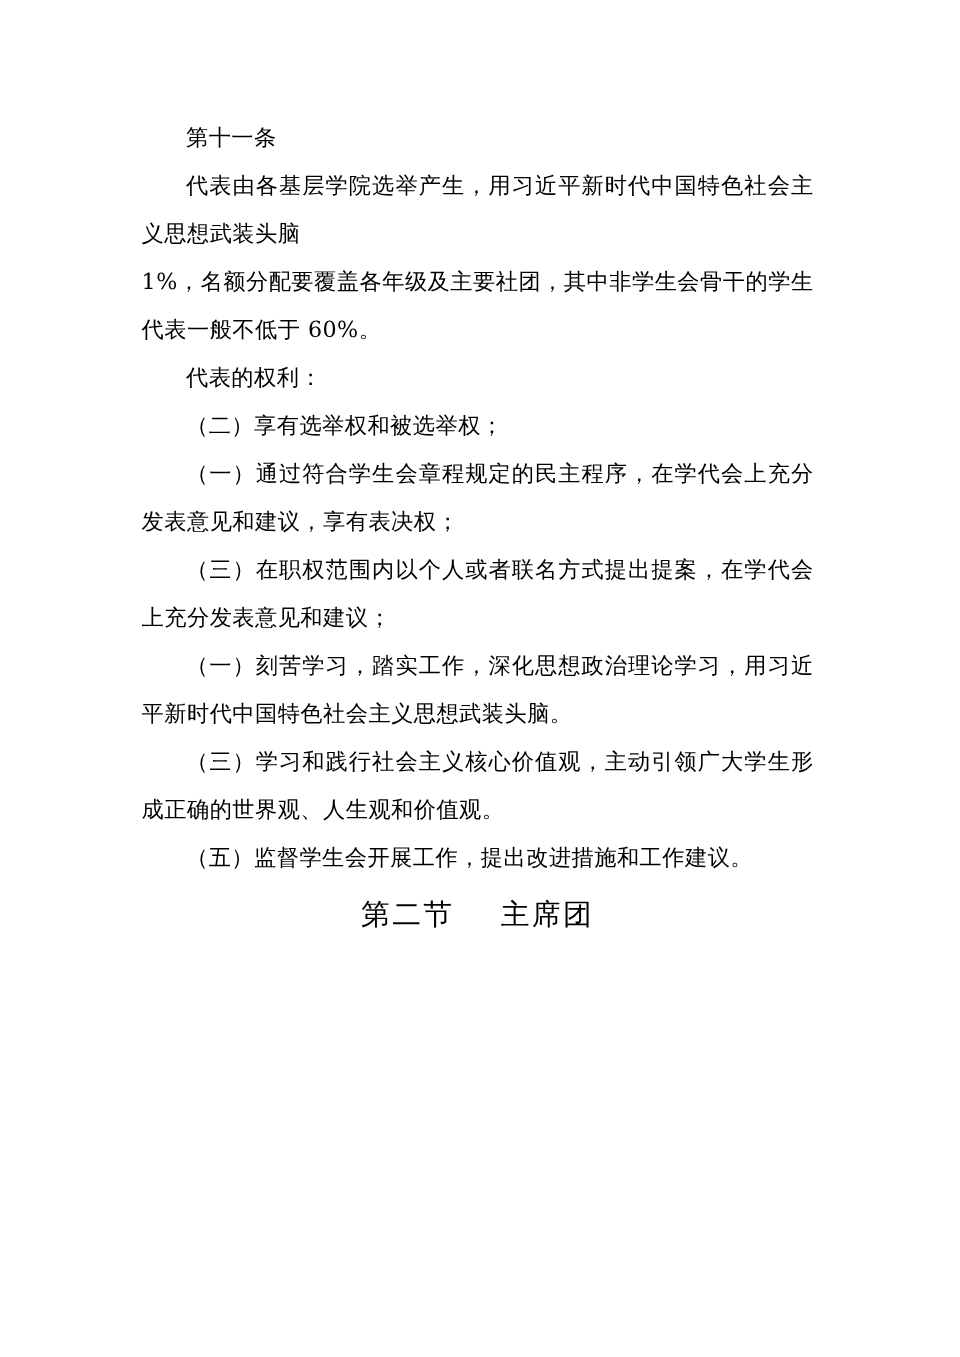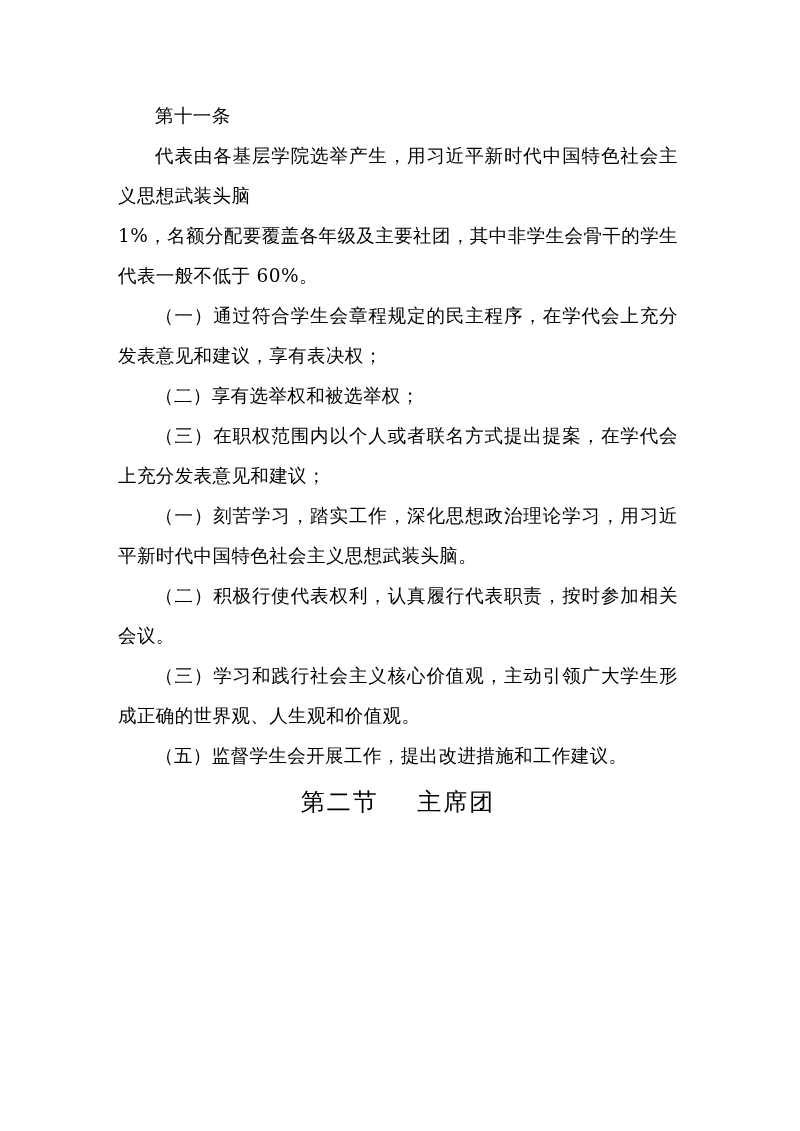--- a/index.html
+++ b/index.html
@@ -69,31 +69,31 @@
 
 <div class="page">
   <div class="content">
 
     <p class="heading-title">第十一条</p>
 
     <p class="para indent">代表由各基层学院选举产生，用习近平新时代中国特色社会主义思想武装头脑</p>
 
     <p class="para noindent">1%，名额分配要覆盖各年级及主要社团，其中非学生会骨干的学生代表一般不低于 60%。</p>
 
+    <p class="para indent">代表的权利：</p>
+
+    <p class="para indent">（二）享有选举权和被选举权；</p>
 
     <p class="para indent">（一）通过符合学生会章程规定的民主程序，在学代会上充分发表意见和建议，享有表决权；</p>
-
-    <p class="para indent">（二）享有选举权和被选举权；</p>
 
     <p class="para indent">（三）在职权范围内以个人或者联名方式提出提案，在学代会上充分发表意见和建议；</p>
 
 
     <p class="para indent">（一）刻苦学习，踏实工作，深化思想政治理论学习，用习近平新时代中国特色社会主义思想武装头脑。</p>
 
-    <p class="para indent">（二）积极行使代表权利，认真履行代表职责，按时参加相关会议。</p>
 
     <p class="para indent">（三）学习和践行社会主义核心价值观，主动引领广大学生形成正确的世界观、人生观和价值观。</p>
 
 
     <p class="para indent">（五）监督学生会开展工作，提出改进措施和工作建议。</p>
 
     <p class="section-heading">
       <span>第二节</span><span class="sp"></span><span>主席团</span>
     </p>
 

